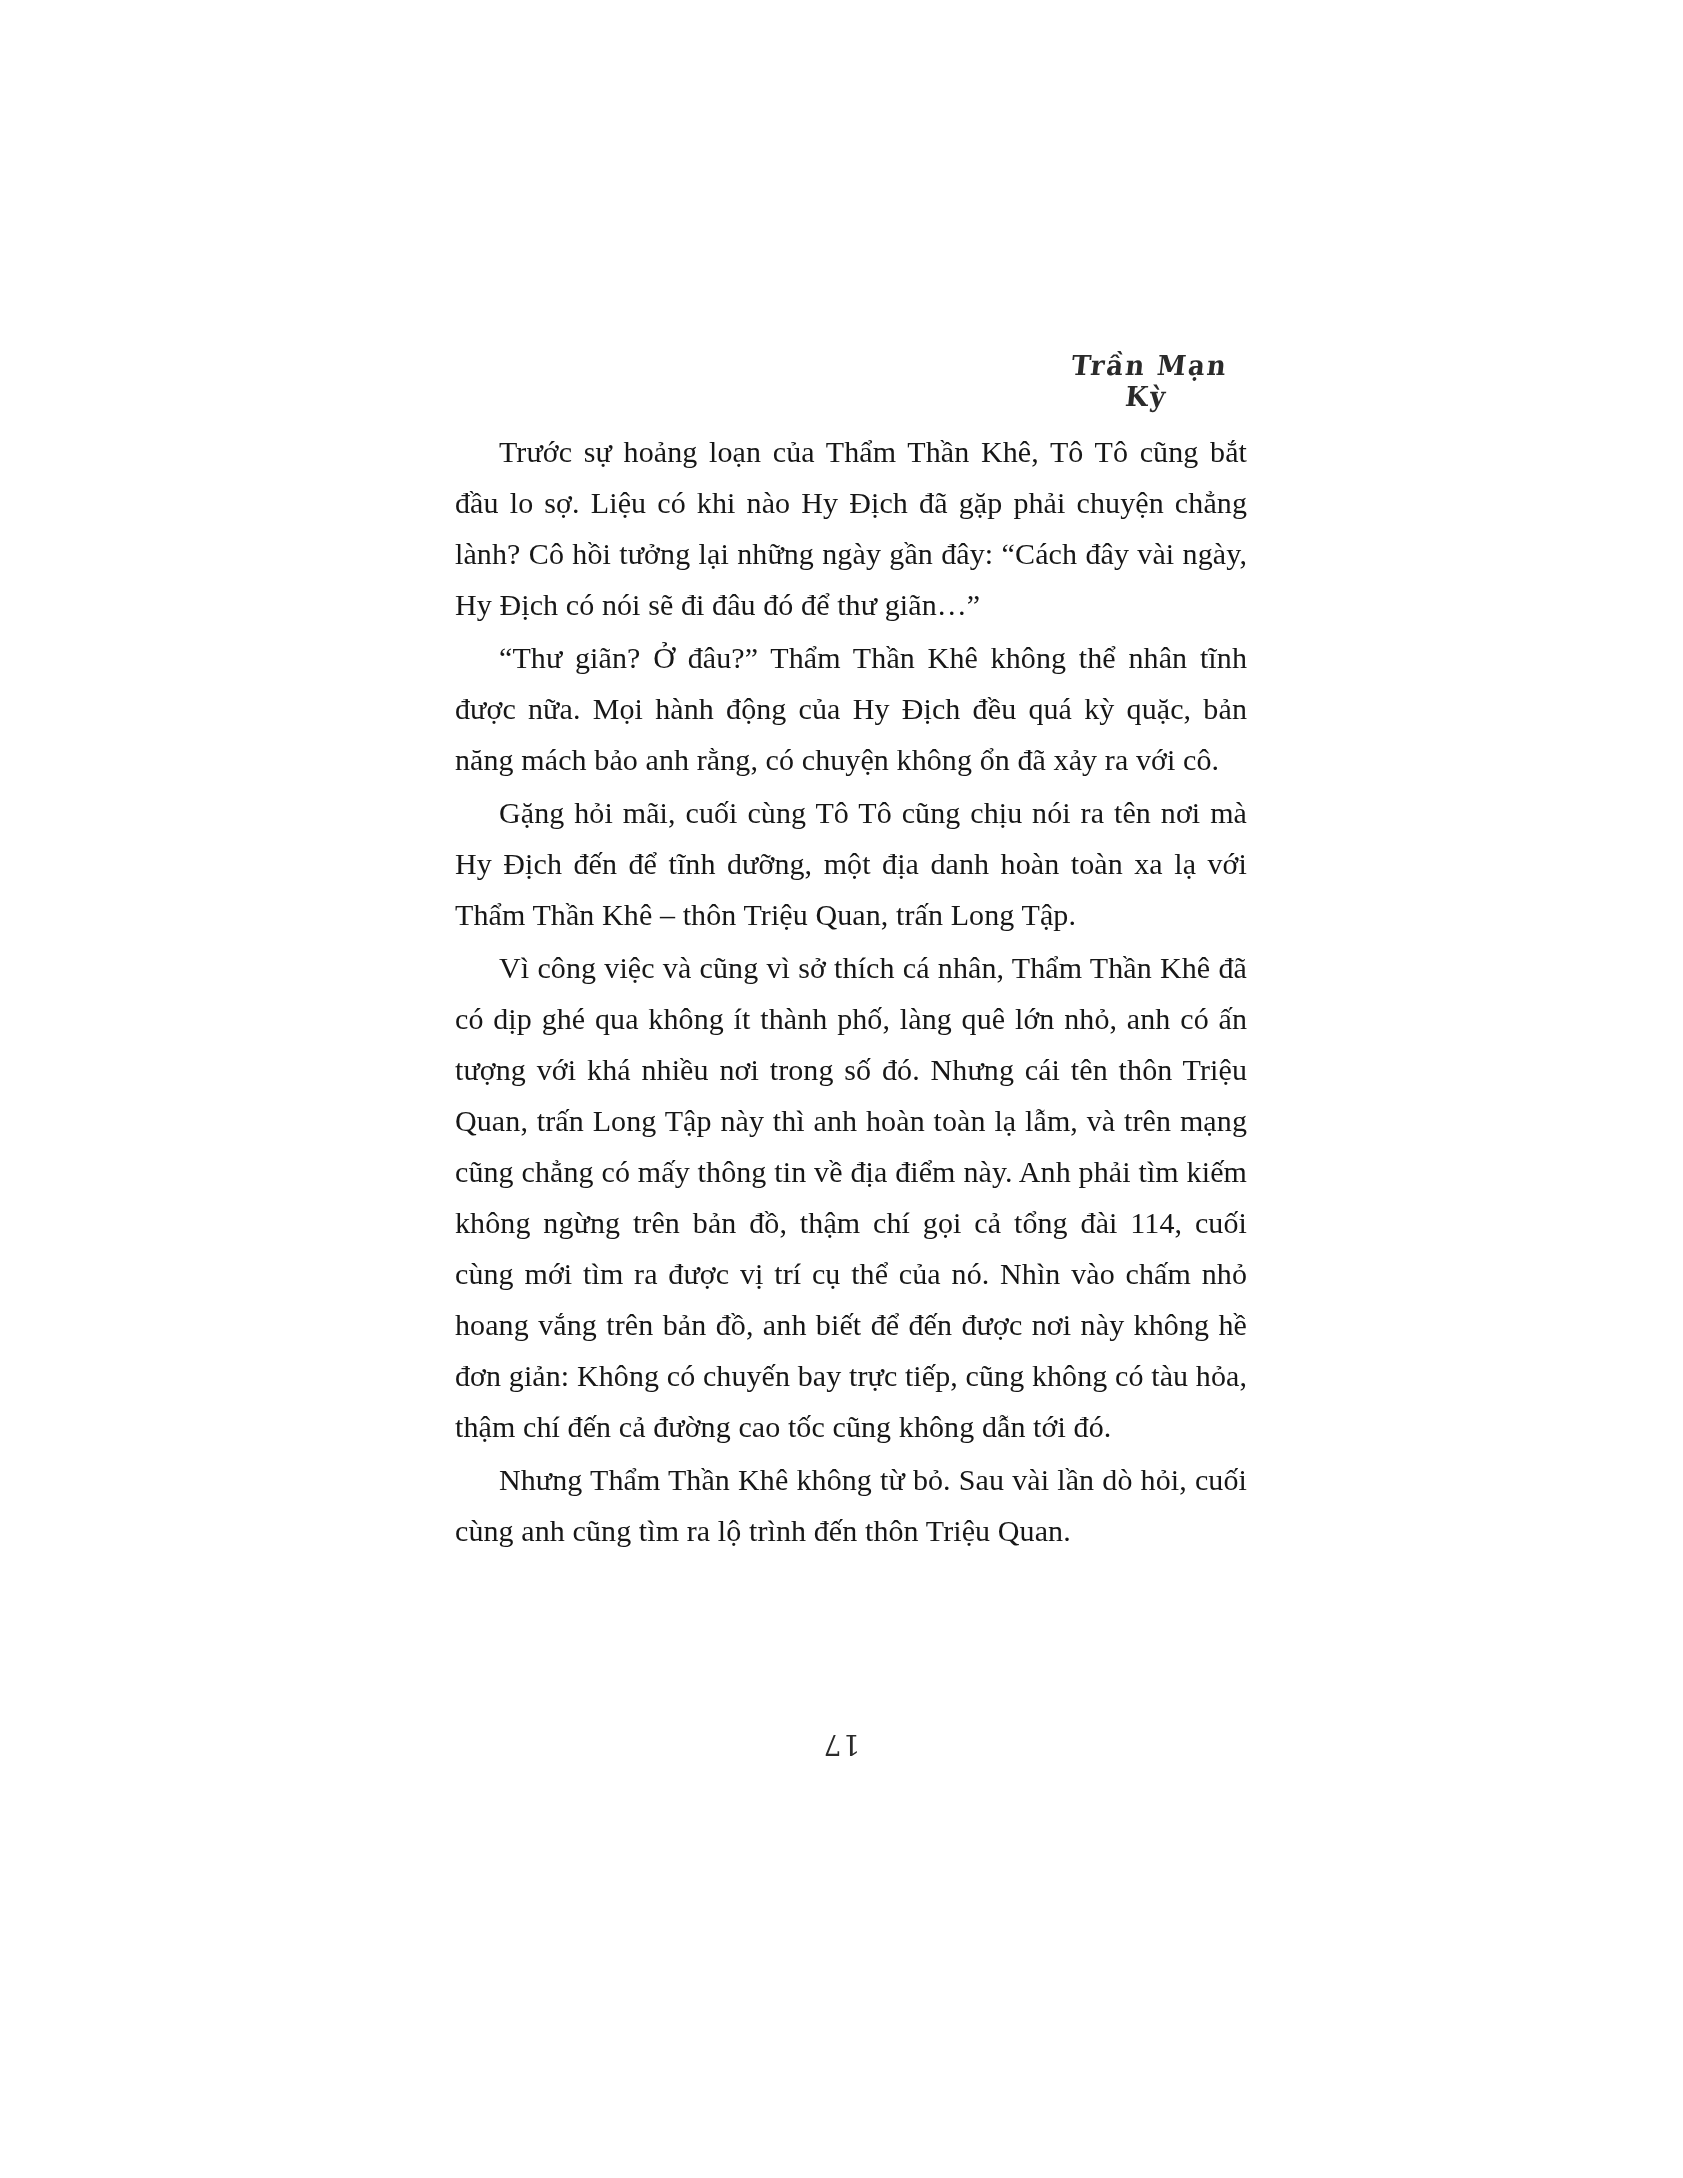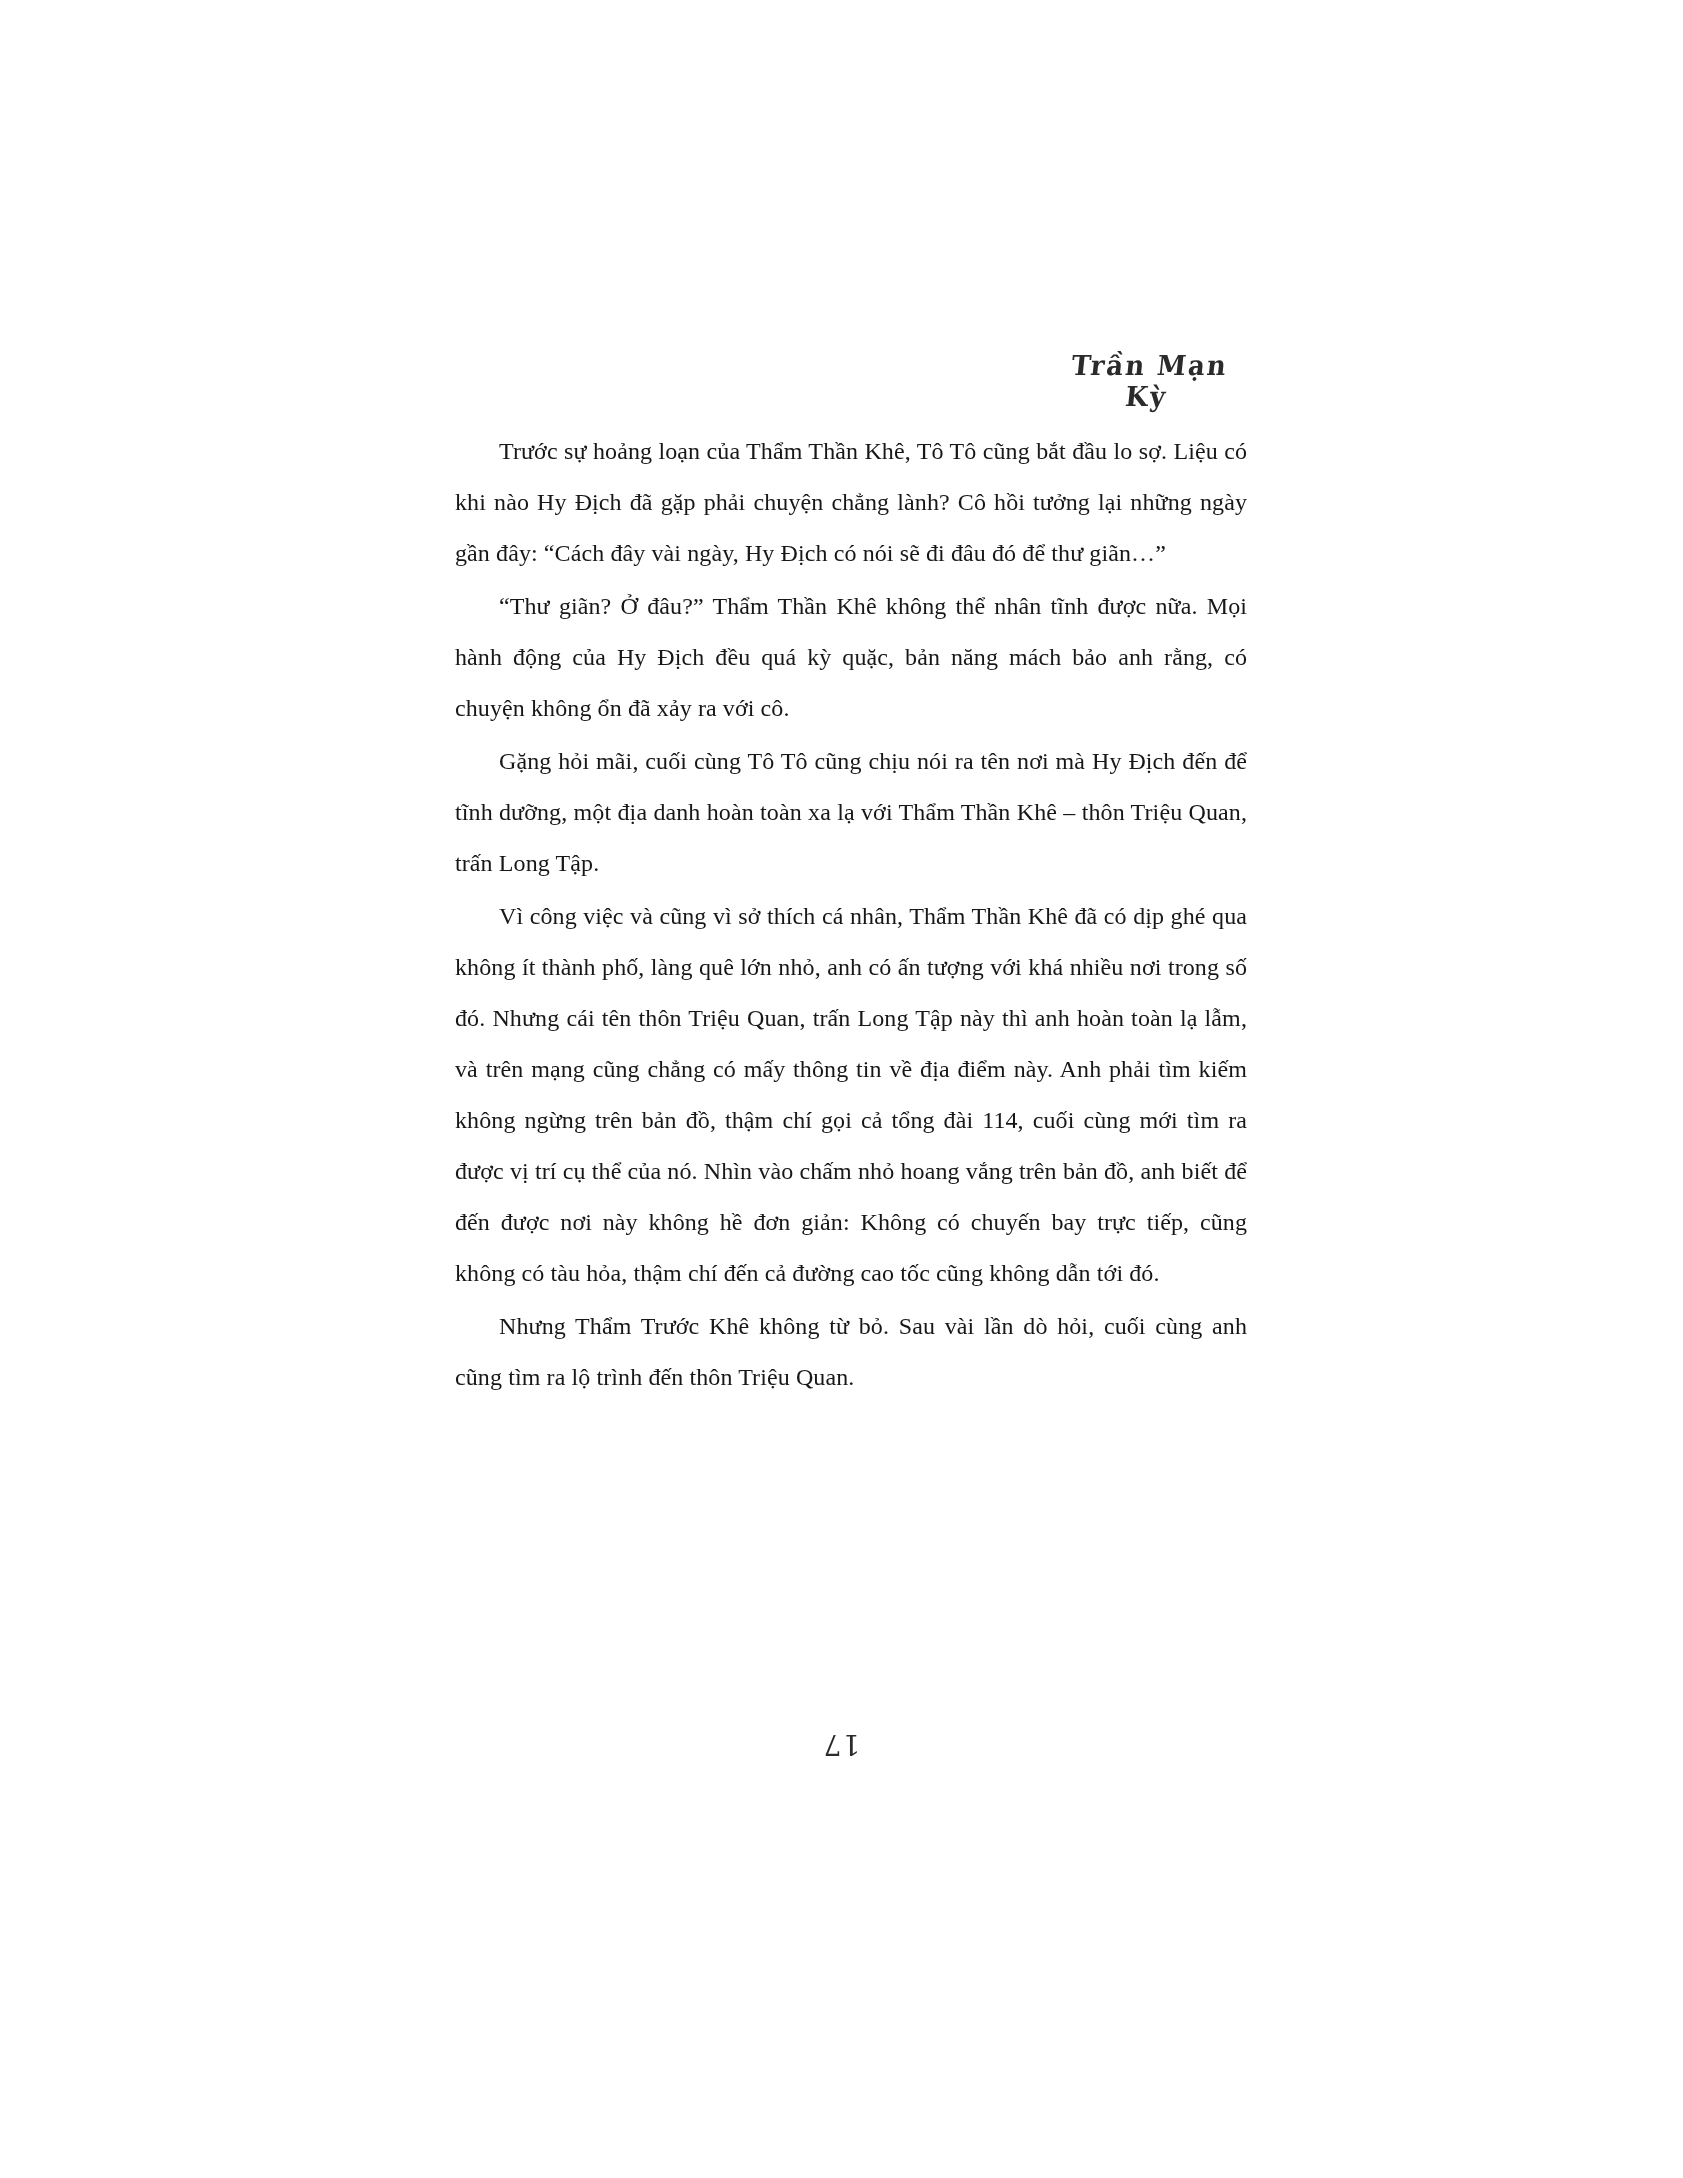--- a/index.html
+++ b/index.html
@@ -44,21 +44,21 @@
     left: 455px;
     top: 426px;
     width: 792px;
   }
 
   p.para {
     margin: 0 0 0 0;
     text-indent: 44px;
     text-align: justify;
     text-justify: inter-word;
-    font-size: 24px;
+    font-size: 30px;
     line-height: 51px;
     color: #171717;
     letter-spacing: 0.1px;
     -webkit-hyphens: none;
     hyphens: none;
   }
 
   p.para + p.para {
     margin-top: 2px;
   }
@@ -81,19 +81,19 @@
 
 <div class="page">
 
   <div class="running-head">Trần Mạn Kỳ</div>
 
   <div class="body-text">
     <p class="para">Trước sự hoảng loạn của Thẩm Thần Khê, Tô Tô cũng bắt đầu lo sợ. Liệu có khi nào Hy Địch đã gặp phải chuyện chẳng lành? Cô hồi tưởng lại những ngày gần đây: “Cách đây vài ngày, Hy Địch có nói sẽ đi đâu đó để thư giãn…”</p>
     <p class="para">“Thư giãn? Ở đâu?” Thẩm Thần Khê không thể nhân tĩnh được nữa. Mọi hành động của Hy Địch đều quá kỳ quặc, bản năng mách bảo anh rằng, có chuyện không ổn đã xảy ra với cô.</p>
     <p class="para">Gặng hỏi mãi, cuối cùng Tô Tô cũng chịu nói ra tên nơi mà Hy Địch đến để tĩnh dưỡng, một địa danh hoàn toàn xa lạ với Thẩm Thần Khê – thôn Triệu Quan, trấn Long Tập.</p>
     <p class="para">Vì công việc và cũng vì sở thích cá nhân, Thẩm Thần Khê đã có dịp ghé qua không ít thành phố, làng quê lớn nhỏ, anh có ấn tượng với khá nhiều nơi trong số đó. Nhưng cái tên thôn Triệu Quan, trấn Long Tập này thì anh hoàn toàn lạ lẫm, và trên mạng cũng chẳng có mấy thông tin về địa điểm này. Anh phải tìm kiếm không ngừng trên bản đồ, thậm chí gọi cả tổng đài 114, cuối cùng mới tìm ra được vị trí cụ thể của nó. Nhìn vào chấm nhỏ hoang vắng trên bản đồ, anh biết để đến được nơi này không hề đơn giản: Không có chuyến bay trực tiếp, cũng không có tàu hỏa, thậm chí đến cả đường cao tốc cũng không dẫn tới đó.</p>
-    <p class="para">Nhưng Thẩm Trước Khê không từ bỏ. Sau vài lần dò hỏi, cuối cùng anh cũng tìm ra lộ trình đến thôn Triệu Quan.</p>
+    <p class="para">Nhưng Thẩm Thần Khê không từ bỏ. Sau vài lần dò hỏi, cuối cùng anh cũng tìm ra lộ trình đến thôn Triệu Quan.</p>
   </div>
 
   <div class="folio">17</div>
 
 </div>
 
 
 </body></html>

